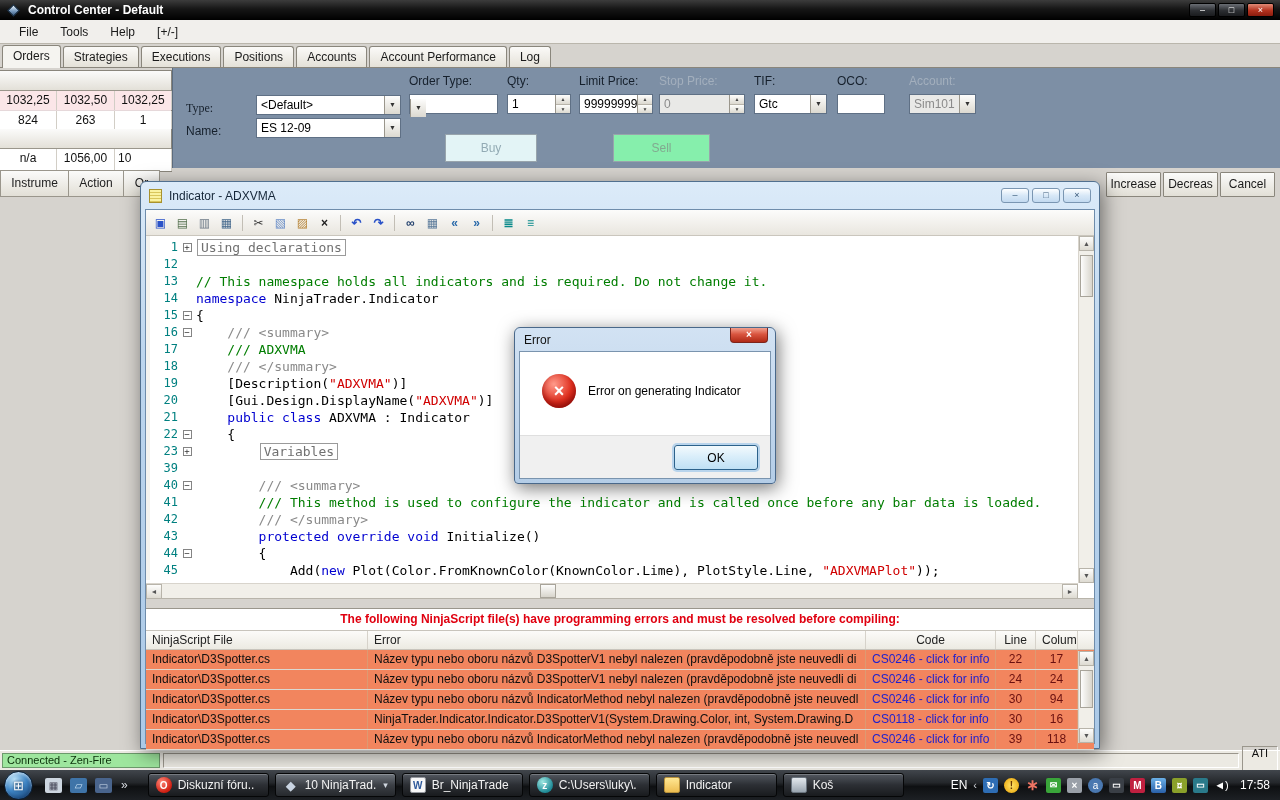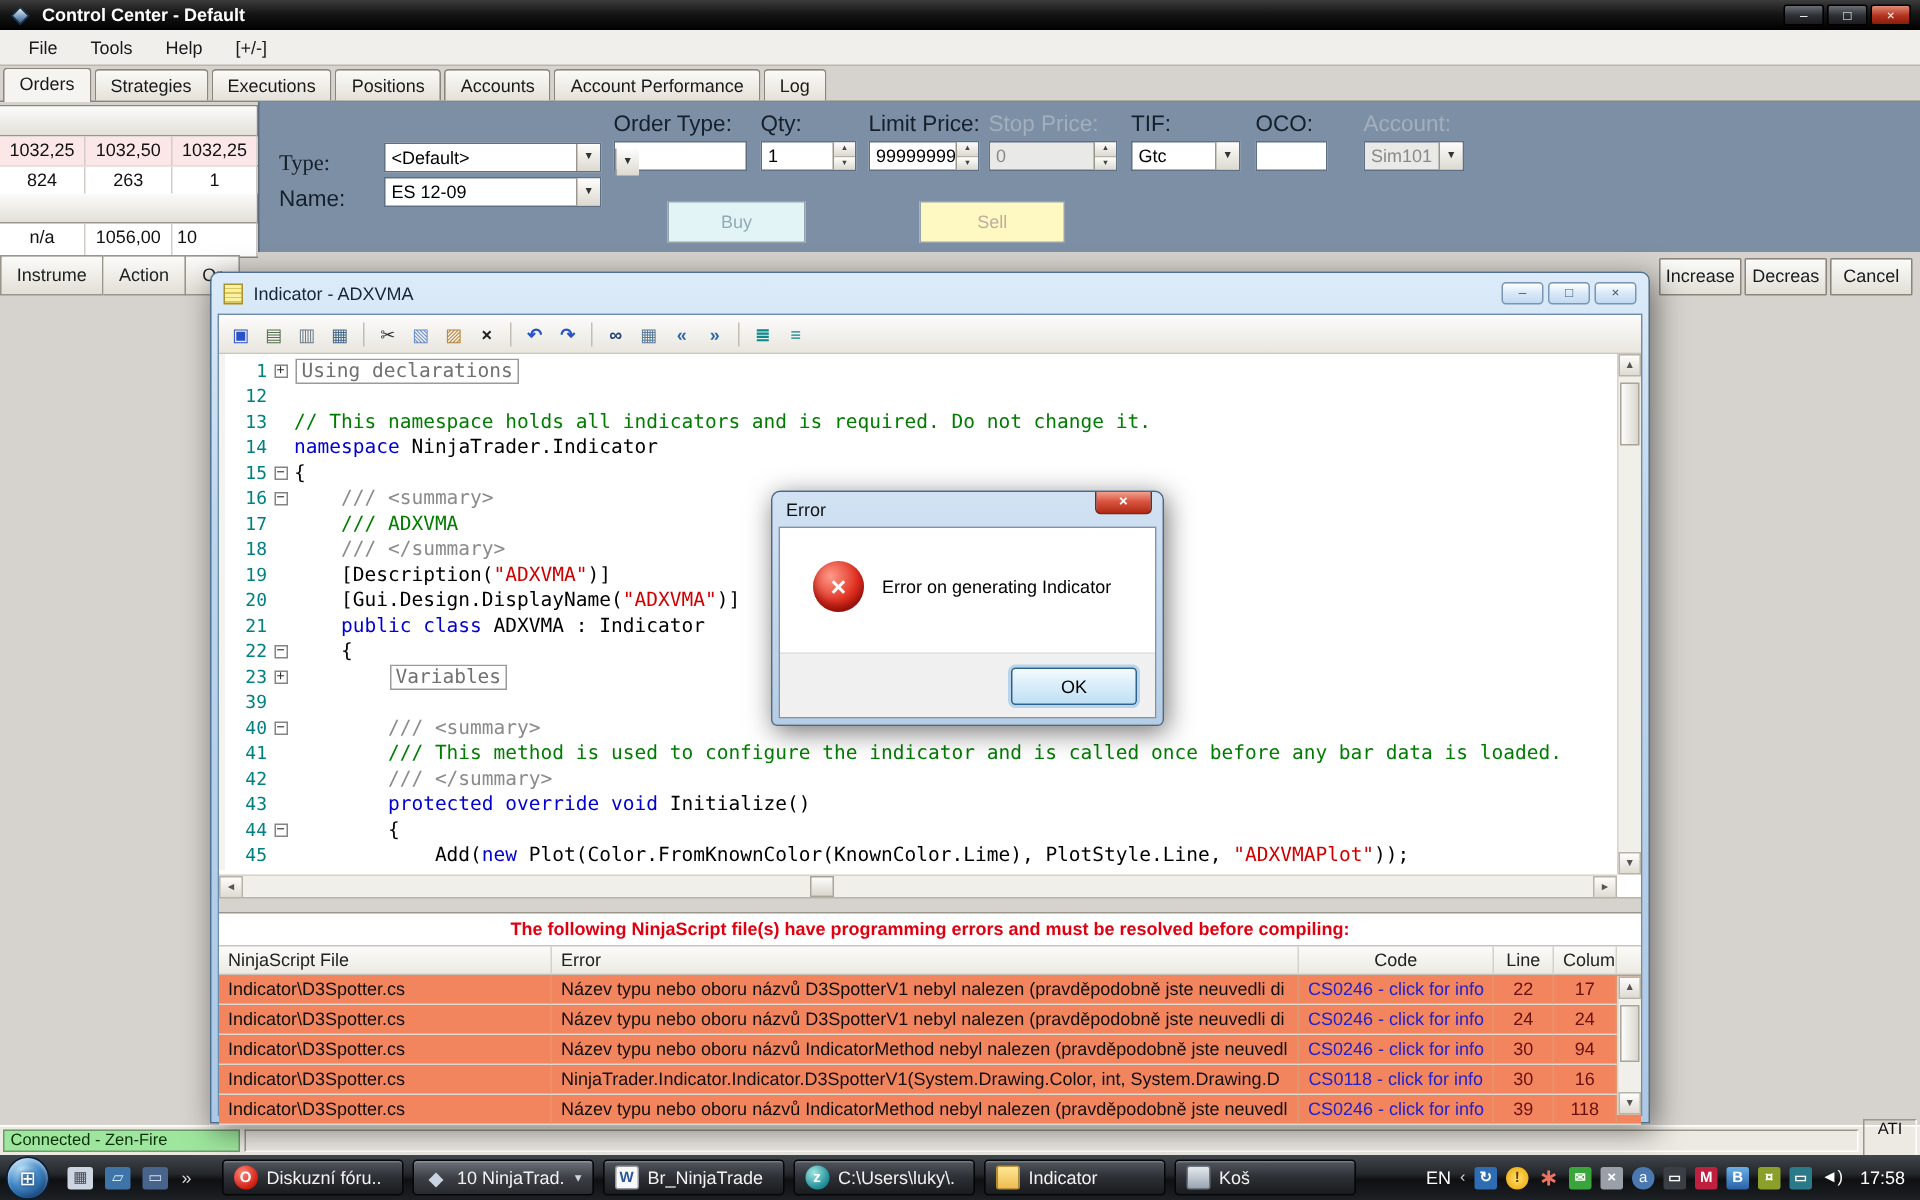--- a/index.html
+++ b/index.html
@@ -38,21 +38,21 @@
   .mcell { width:57px; font-size:12px; text-align:center; line-height:19px; color:#111;
     border-right:1px solid #d2cec6; overflow:hidden; flex:none; }
   .mcell:nth-child(2) { width:58px; }
   .mhead { background:linear-gradient(#fbfbfa,#e3e0d8); border-bottom:1px solid #9a968c; }
   .mhead .mcell { border-right:1px solid #b2aea4; color:#222;margin-top:36px; }
   .mpink { background:#fbe6e8; border-bottom:1px solid #e6d8da; }
   .ohl .mcell:nth-child(3) { text-align:left; padding-left:3px; }
 
   
   .order-panel { position:absolute; left:172px; top:0; width:1108px; height:100px; background:#7d8fa5; border-left:1px solid #5c6c7e; }
-  .op-label { position:absolute; font-size:15px; color:#16202c; white-space:nowrap;text-align:center; }
+  .op-label { position:absolute; font-size:12px; color:#16202c; white-space:nowrap;text-align:center; }
   .op-label.dim { color:#a3afbd; }
   .op-ctl { position:absolute; height:20px; background:#fff; border:1px solid #5f7085; display:flex; font-size:12px; }
   .op-val { flex:1; padding:2px 4px; line-height:15px; white-space:nowrap; overflow:hidden; color:#000; }
   .dd-btn { width:16px; flex:none; background:linear-gradient(#fdfdfc,#dcd9d0); border-left:1px solid #9a968c;
     font-size:7px; color:#333; text-align:center; line-height:18px; }
   .spin { width:15px; flex:none; display:flex; flex-direction:column; border-left:1px solid #9a968c; }
   .spin span { flex:1; background:linear-gradient(#fdfdfc,#dcd9d0); font-size:5px; color:#444; text-align:center; line-height:8px; border-bottom:1px solid #b8b4aa; }
   .spin span:last-child { border-bottom:none; }
   .op-ctl.disabled { background:#e9e9e7; }
   .op-ctl.disabled .op-val { color:#8a8a8a; }
@@ -63,21 +63,21 @@
   .lbl-qty { left:334px; top:6px; }  .spin-qty{ left:334px; top:26px; width:64px; }
   .lbl-lp  { left:406px; top:6px; }  .spin-lp { left:406px; top:26px; width:74px; }
   .lbl-sp  { left:486px; top:6px; }  .spin-sp { left:486px; top:26px; width:86px; }
   .lbl-tif { left:581px; top:6px; }  .sel-tif { left:581px; top:26px; width:73px; }
   .lbl-oco { left:664px; top:6px; }  .txt-oco { left:664px; top:26px; width:48px; }
   .lbl-acct{ left:736px; top:6px; }  .sel-acct{ left:736px; top:26px; width:67px; }
 
   .buy-btn, .sell-btn { position:absolute; top:66px; height:28px; z-index:25; border:1px solid #98a4ac;
     font-size:12px; display:flex; align-items:center; justify-content:center; }
   .buy-btn { left:445px; width:92px; background:#e3f4f6; color:rgba(80,110,125,.55); }
-  .sell-btn { left:613px; width:97px; background:#fef9c3; color:rgba(125,100,115,.5); }
+  .sell-btn { left:613px; width:97px; background:#86efac; color:rgba(125,100,115,.5); }
 
   
   .oh-row { position:absolute; left:0; top:102px; display:flex; }
   .oh-cell { height:27px; font-size:12px; line-height:25px; text-align:center; color:#222;
     background:linear-gradient(#fbfbfa,#e2dfd6); border:1px solid #9a968c; border-left:none; flex:none; overflow:hidden; }
   .oh-cell:nth-child(1) { width:69px; border-left:1px solid #9a968c; }
   .oh-cell:nth-child(2) { width:55px; }
   .oh-cell:nth-child(3) { width:36px; }
   .order-actions { position:absolute; left:1106px; top:104px; display:flex; gap:2px; }
   .oa-btn { width:55px; height:25px; font-size:12px; color:#1a1a1a; text-align:center; line-height:23px;

